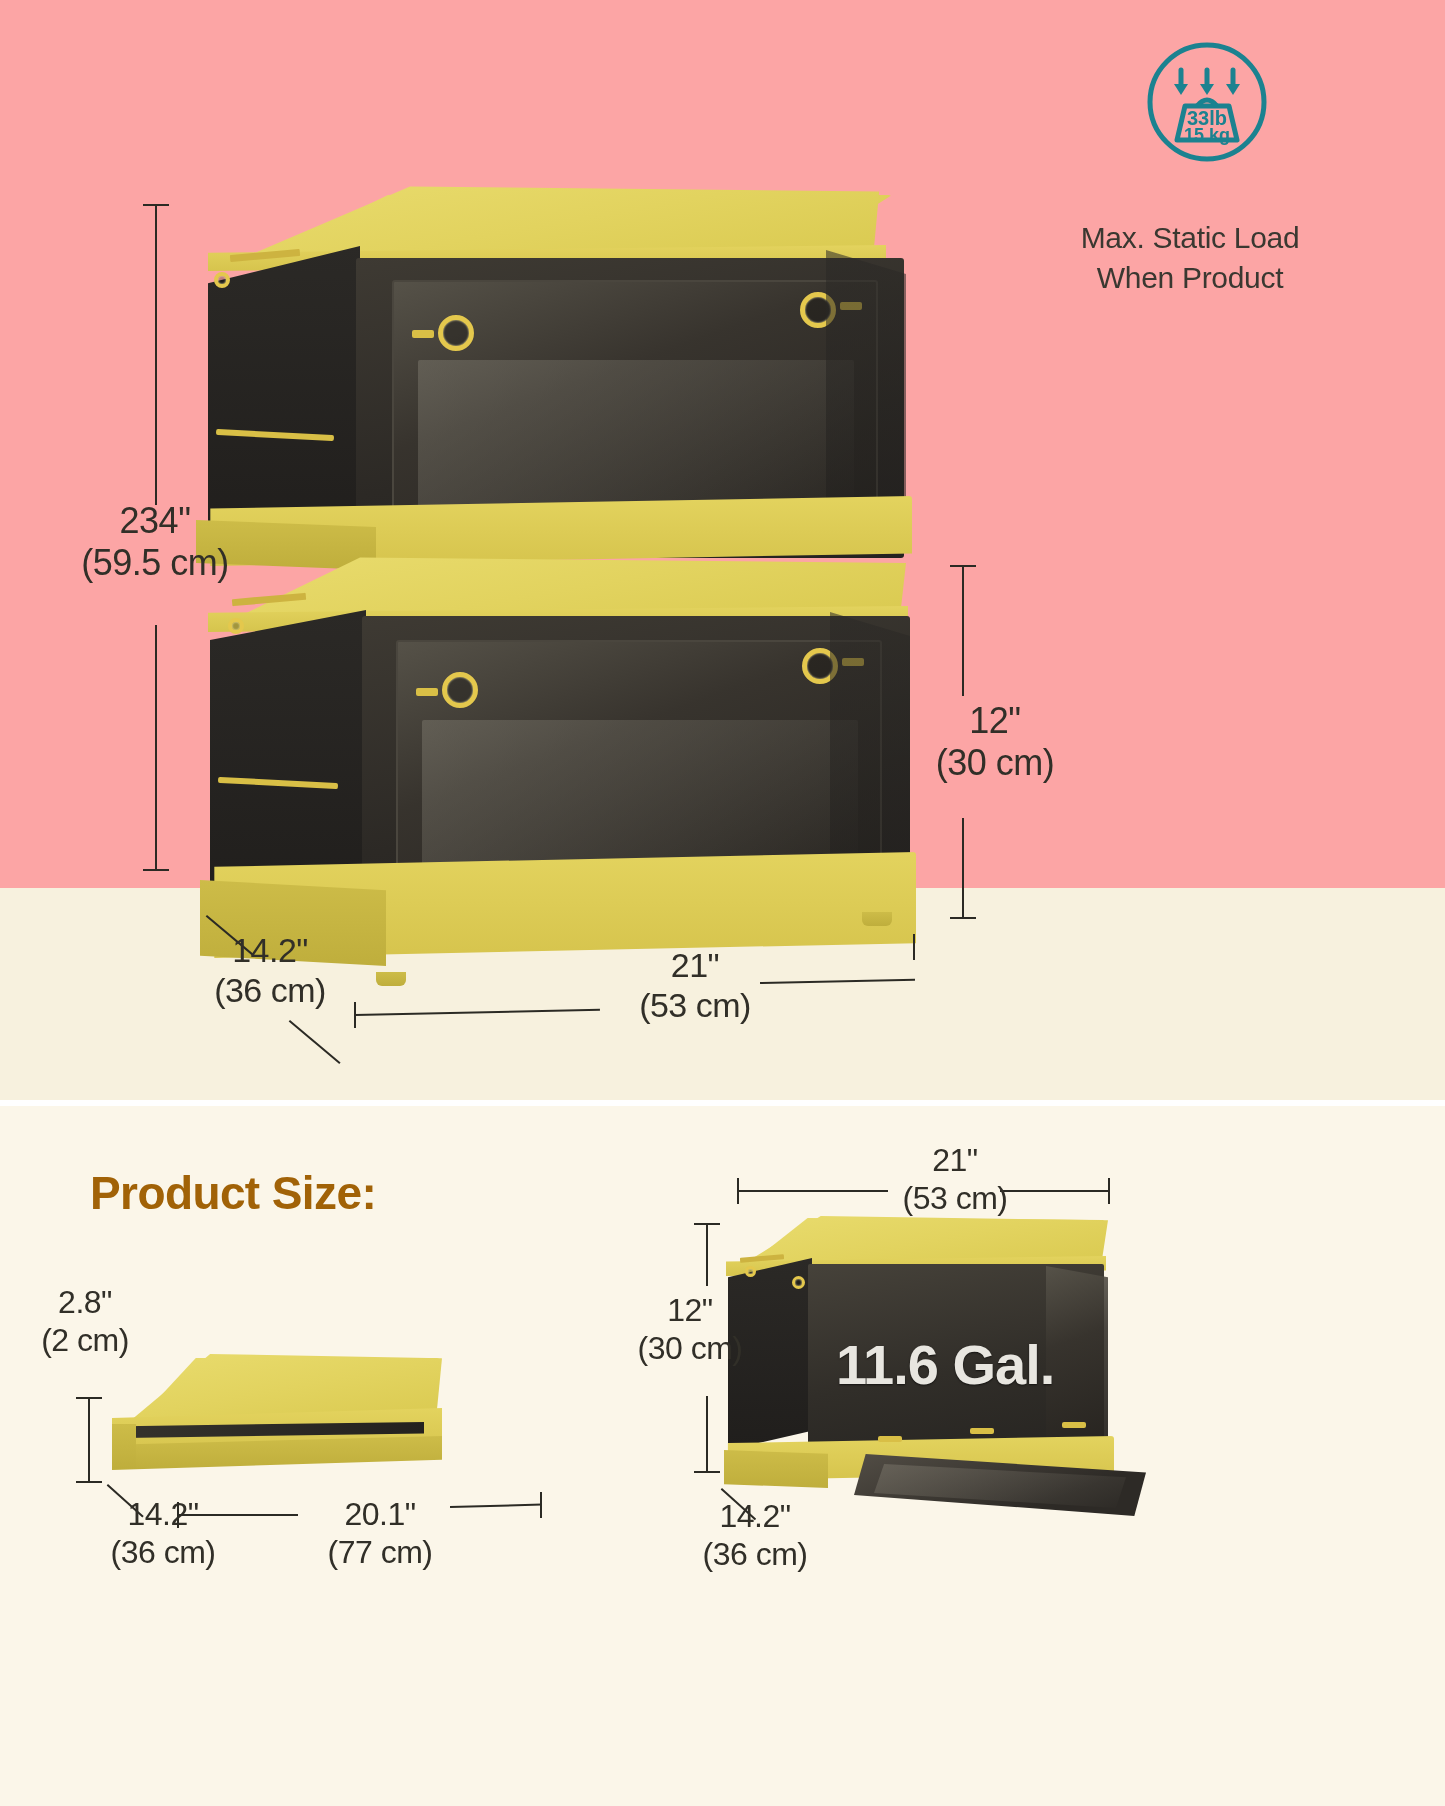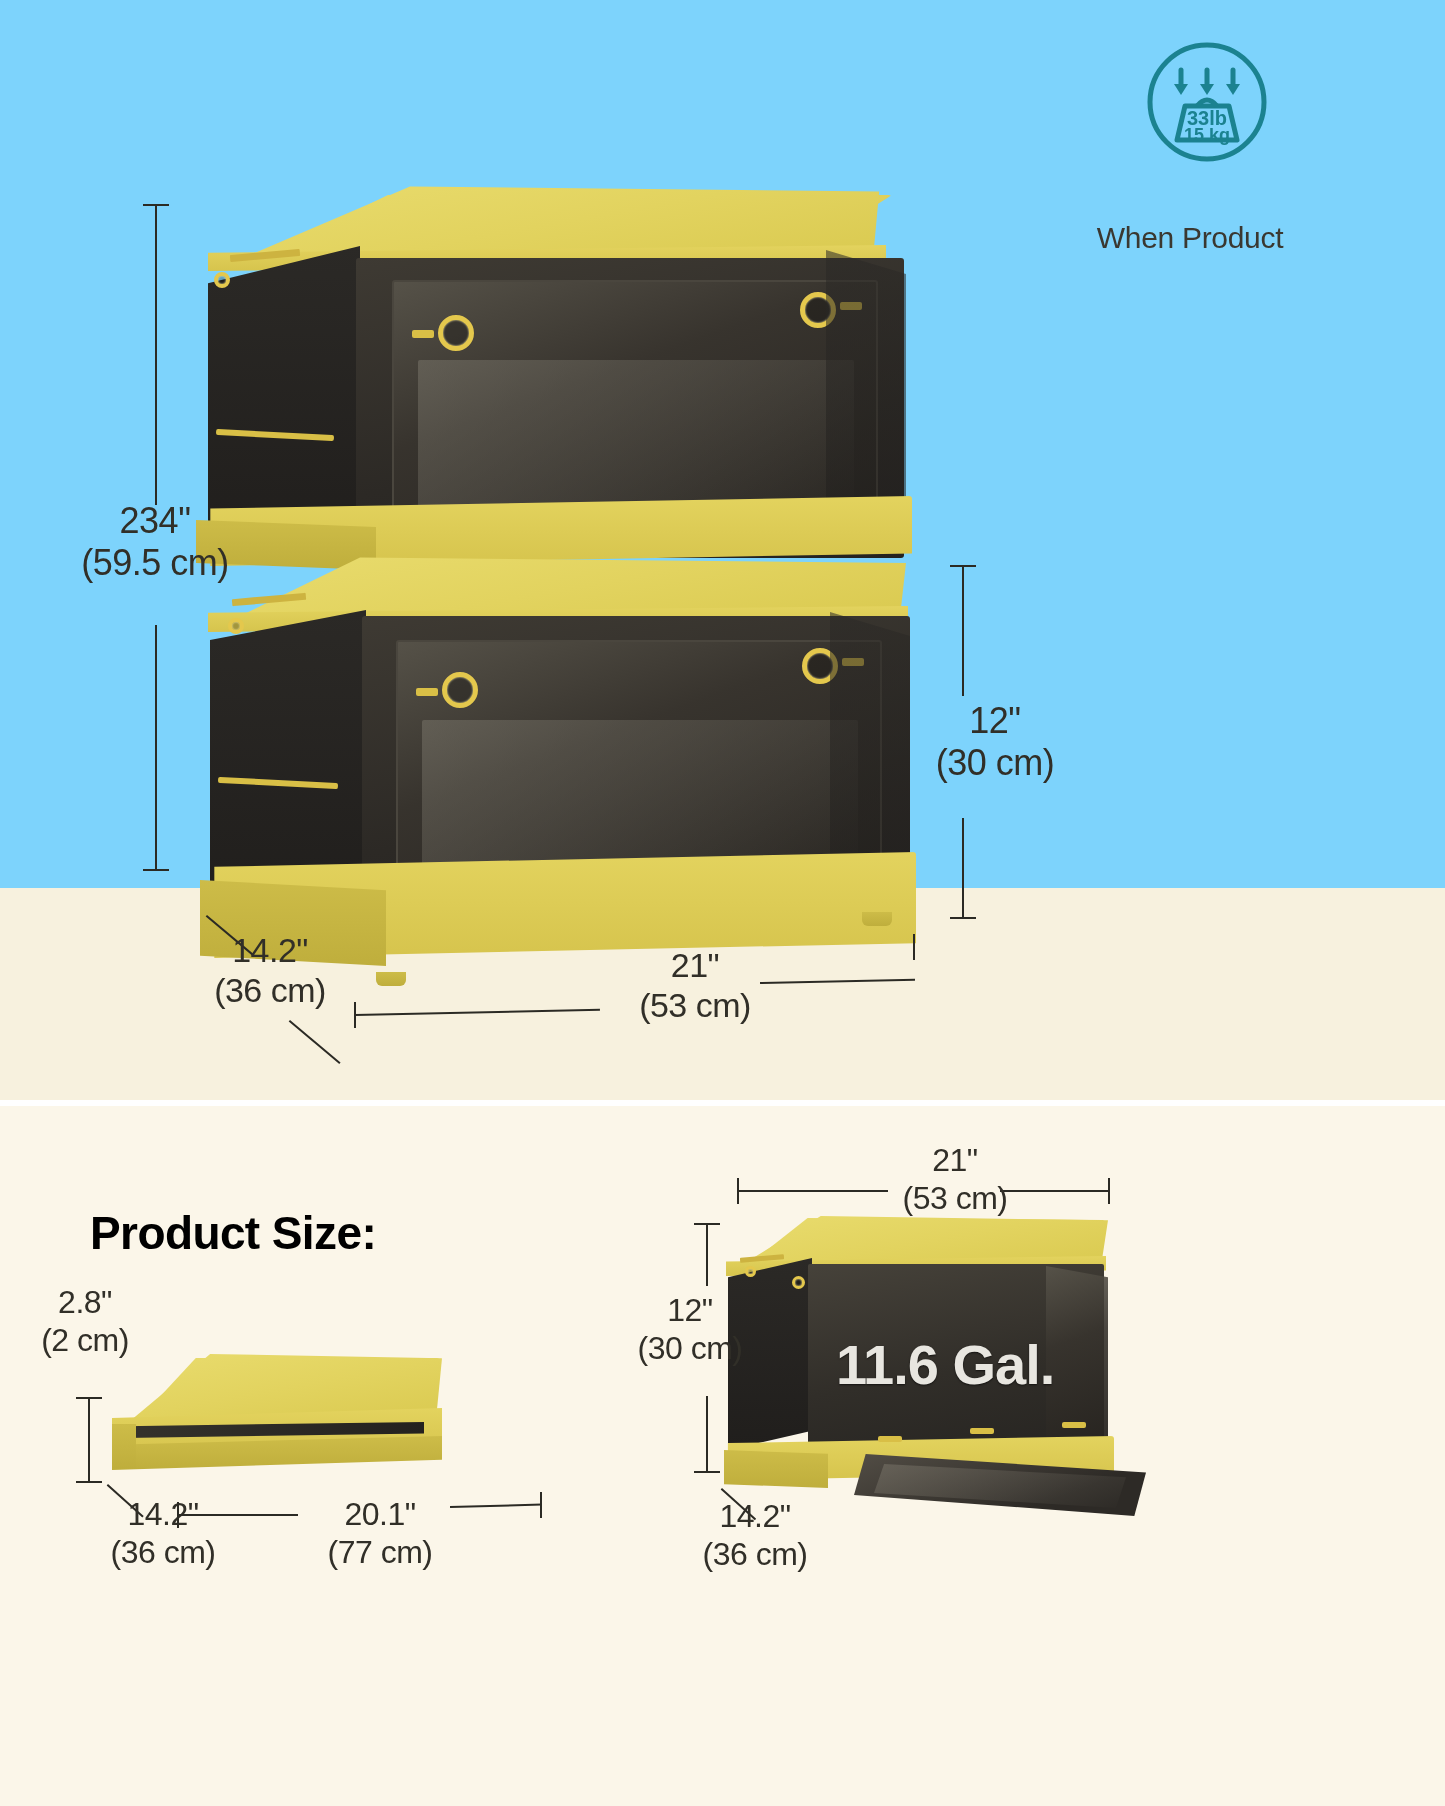--- a/index.html
+++ b/index.html
@@ -6,21 +6,21 @@
   body {
     width: 1445px; height: 1806px;
     font-family: "Liberation Sans", sans-serif;
     background: #f7f1de;
     overflow: hidden;
     position: relative;
     color: #2e2c26;
   }
   .panel-top {
     position: absolute; left: 0; top: 0; width: 1445px; height: 888px;
-    background: #7dd3fc;
+    background: #fca5a5;
   }
   .panel-divider {
     position: absolute; left: 0; top: 1100px; width: 1445px; height: 6px;
     background: #ffffff;
   }
   .panel-bottom {
     position: absolute; left: 0; top: 1106px; width: 1445px; height: 700px;
     background: #fbf6e9;
   }
 
@@ -50,21 +50,21 @@
   }
   .badge-caption {
     position: absolute; left: 940px; top: 218px; width: 500px;
     text-align: center; font-size: 30px; line-height: 1.33; color: #3a3831;
     letter-spacing: -0.3px;
   }
 
   
   .ps-heading {
     position: absolute; left: 90px; top: 1300px;
-    font-size: 46px; font-weight: bold; color: #000000; letter-spacing: -0.6px; margin-top: 40px;
+    font-size: 46px; font-weight: bold; color: #a16207; letter-spacing: -0.6px;
   }
 
   
   .box { position: absolute; }
 
   
   .y-top   { background: linear-gradient(170deg,#e9dc6e 0%, #e2d35f 50%, #d9c94f 100%); }
   .y-face  { background: linear-gradient(180deg,#e3d35e 0%, #d6c44d 100%); }
   .y-side  { background: linear-gradient(180deg,#cdbc48 0%, #bfae3c 100%); }
   .dark-face { background: linear-gradient(170deg, #3e3a33 0%, #2c2925 60%, #242220 100%); }
@@ -109,20 +109,21 @@
       </g>
 
       <path d="M32 100 L40 66 L84 66 L92 100 Z" fill="none" stroke="#1b8290" stroke-width="5" stroke-linejoin="round"></path>
       <path d="M52 66 q10 -12 20 0" fill="none" stroke="#1b8290" stroke-width="5"></path>
       <text x="62" y="85" font-family="Liberation Sans, sans-serif" font-size="20" font-weight="bold" fill="#1b8290" text-anchor="middle">33lb</text>
       <text x="62" y="101" font-family="Liberation Sans, sans-serif" font-size="18" font-weight="bold" fill="#1b8290" text-anchor="middle">15 kg</text>
     </svg>
   </div>
 
   <div class="badge-caption">
+    <div>Max. Static Load</div>
     <div>When Product</div>
   </div>
 
   <div>
 
     <div class="box y-top" style="left:192px; top:195px; width:700px; height:62px; clip-path: polygon(10% 100%, 28% 0%, 100% 0%, 86% 100%); border-radius:4px;"></div>
     <div class="box y-top" style="left:206px; top:185px; width:680px; height:80px; clip-path: polygon(3% 100%, 30% 2%, 99% 8%, 98% 100%); border-radius:6px;"></div>
 
     <div class="box y-face" style="left:208px; top:245px; width:678px; height:26px; clip-path: polygon(0% 30%, 100% 0%, 100% 70%, 0% 100%);"></div>
 

